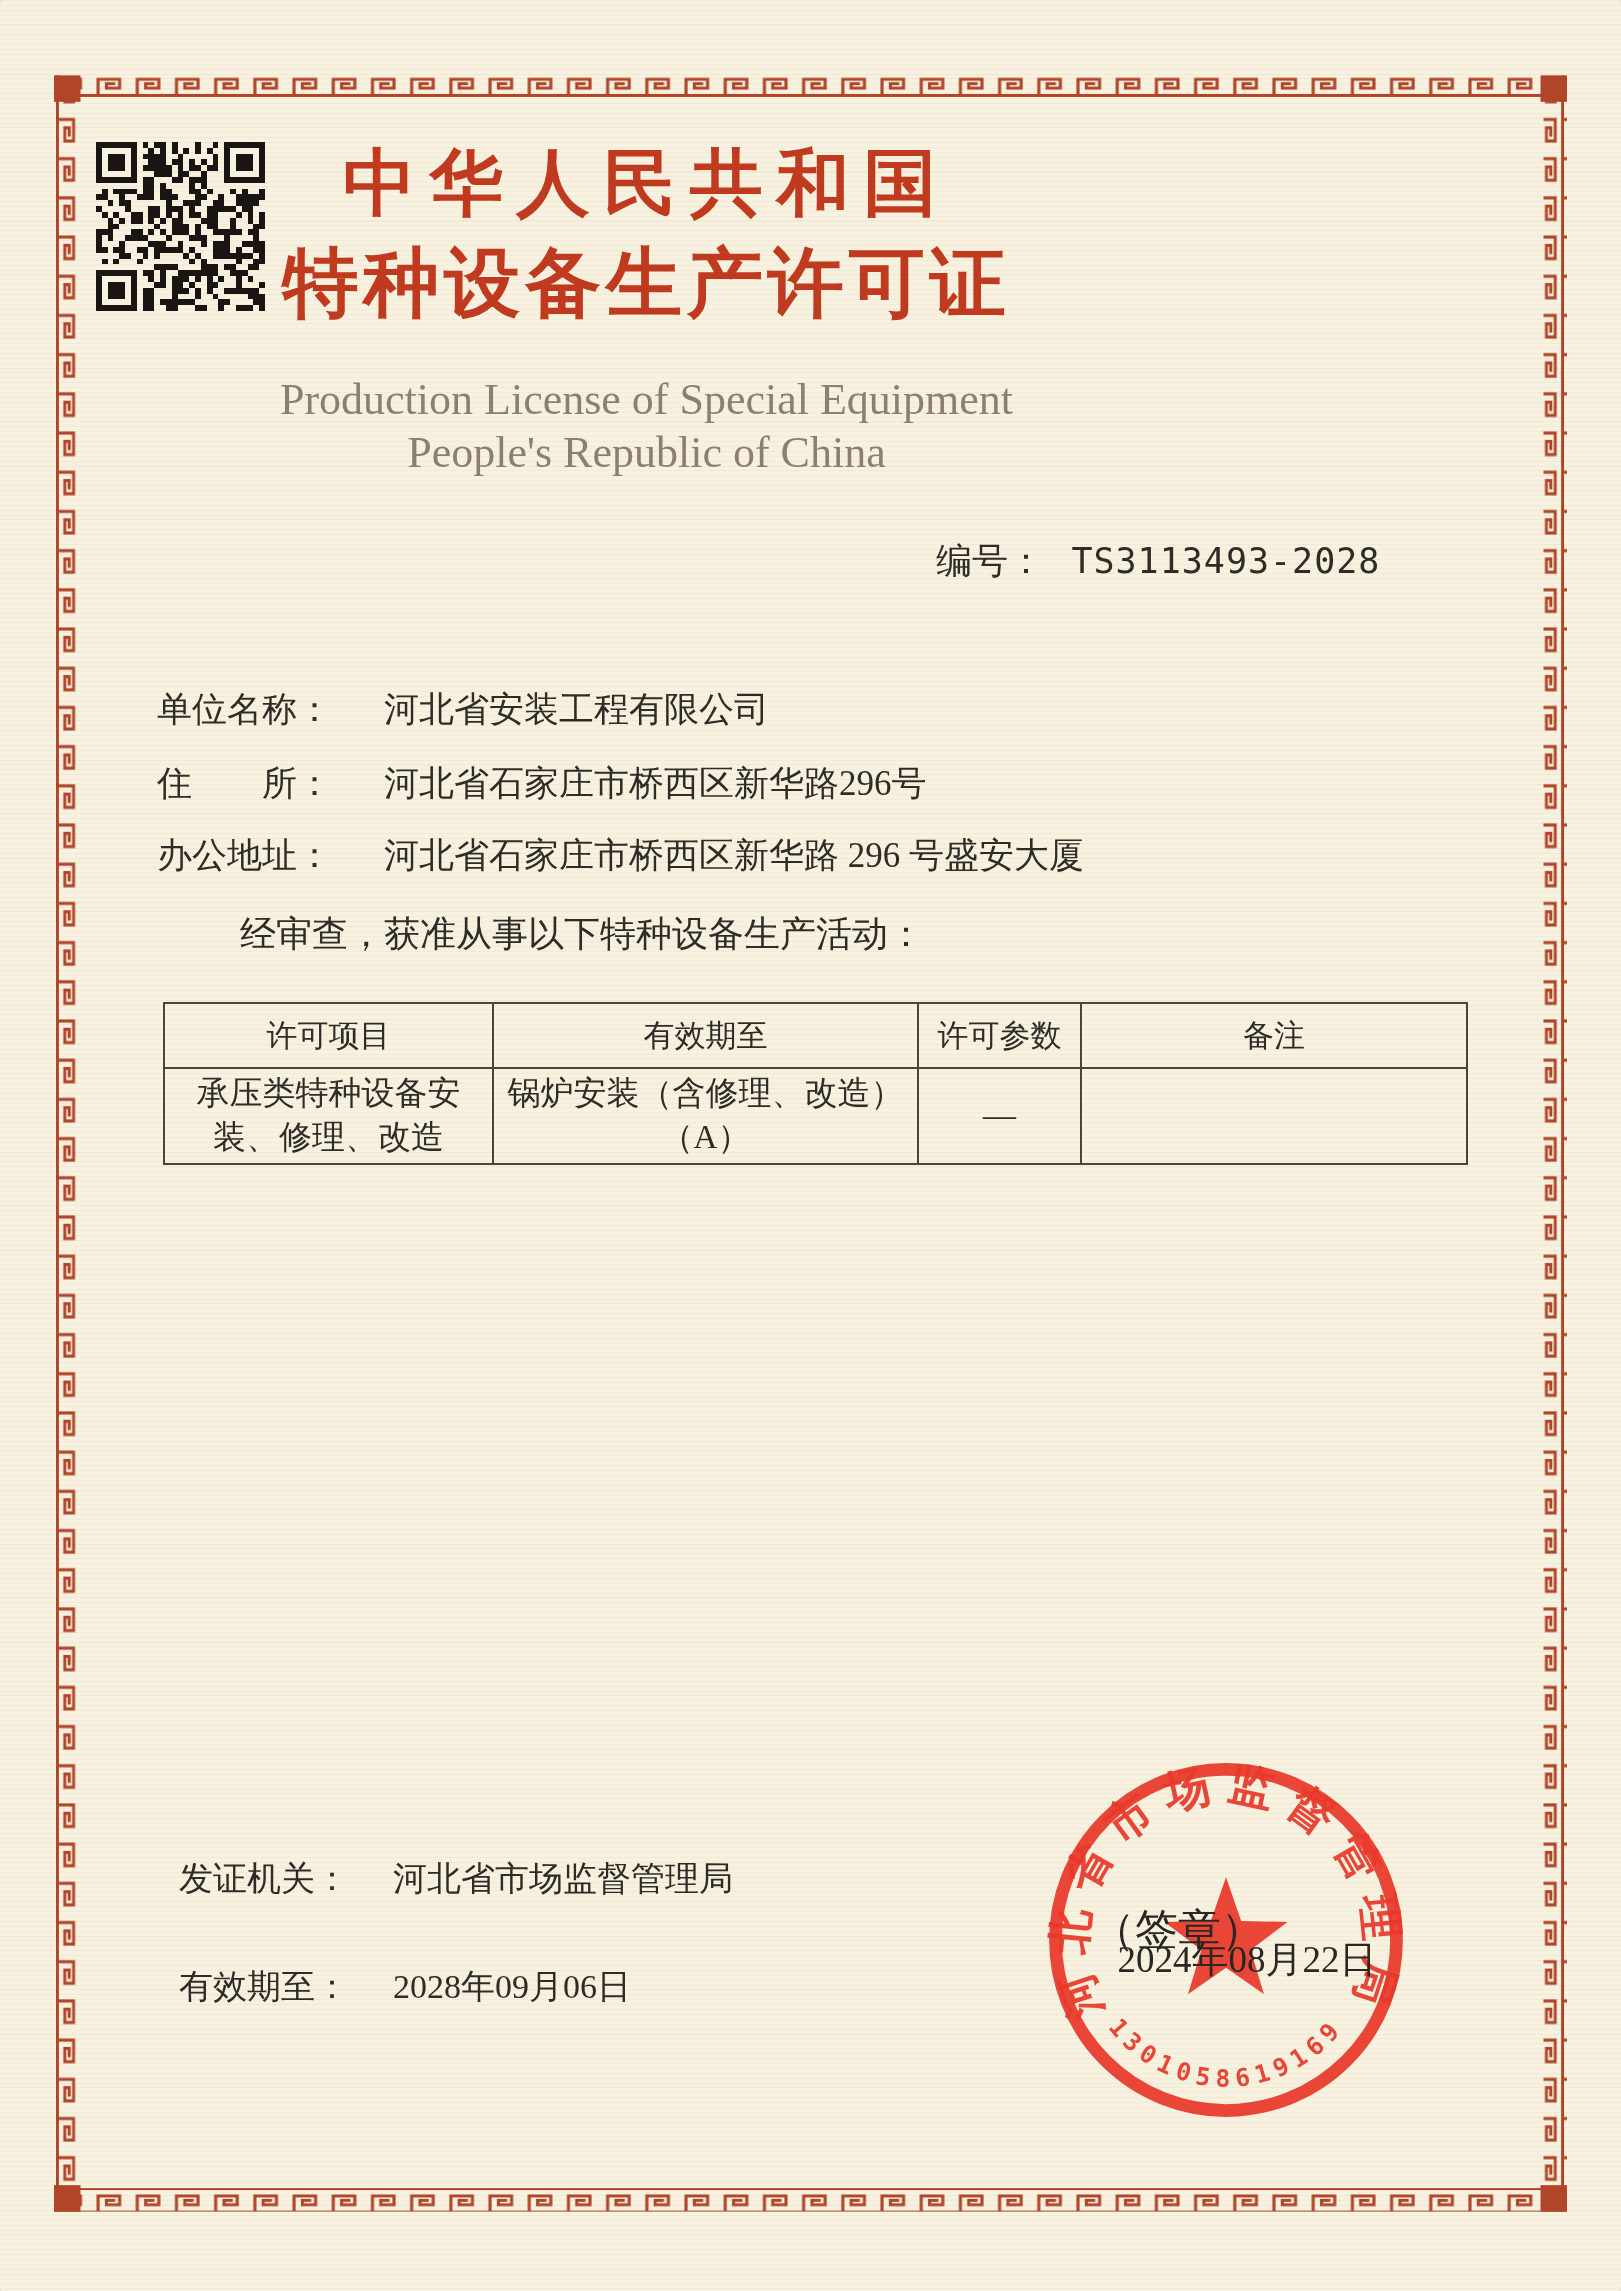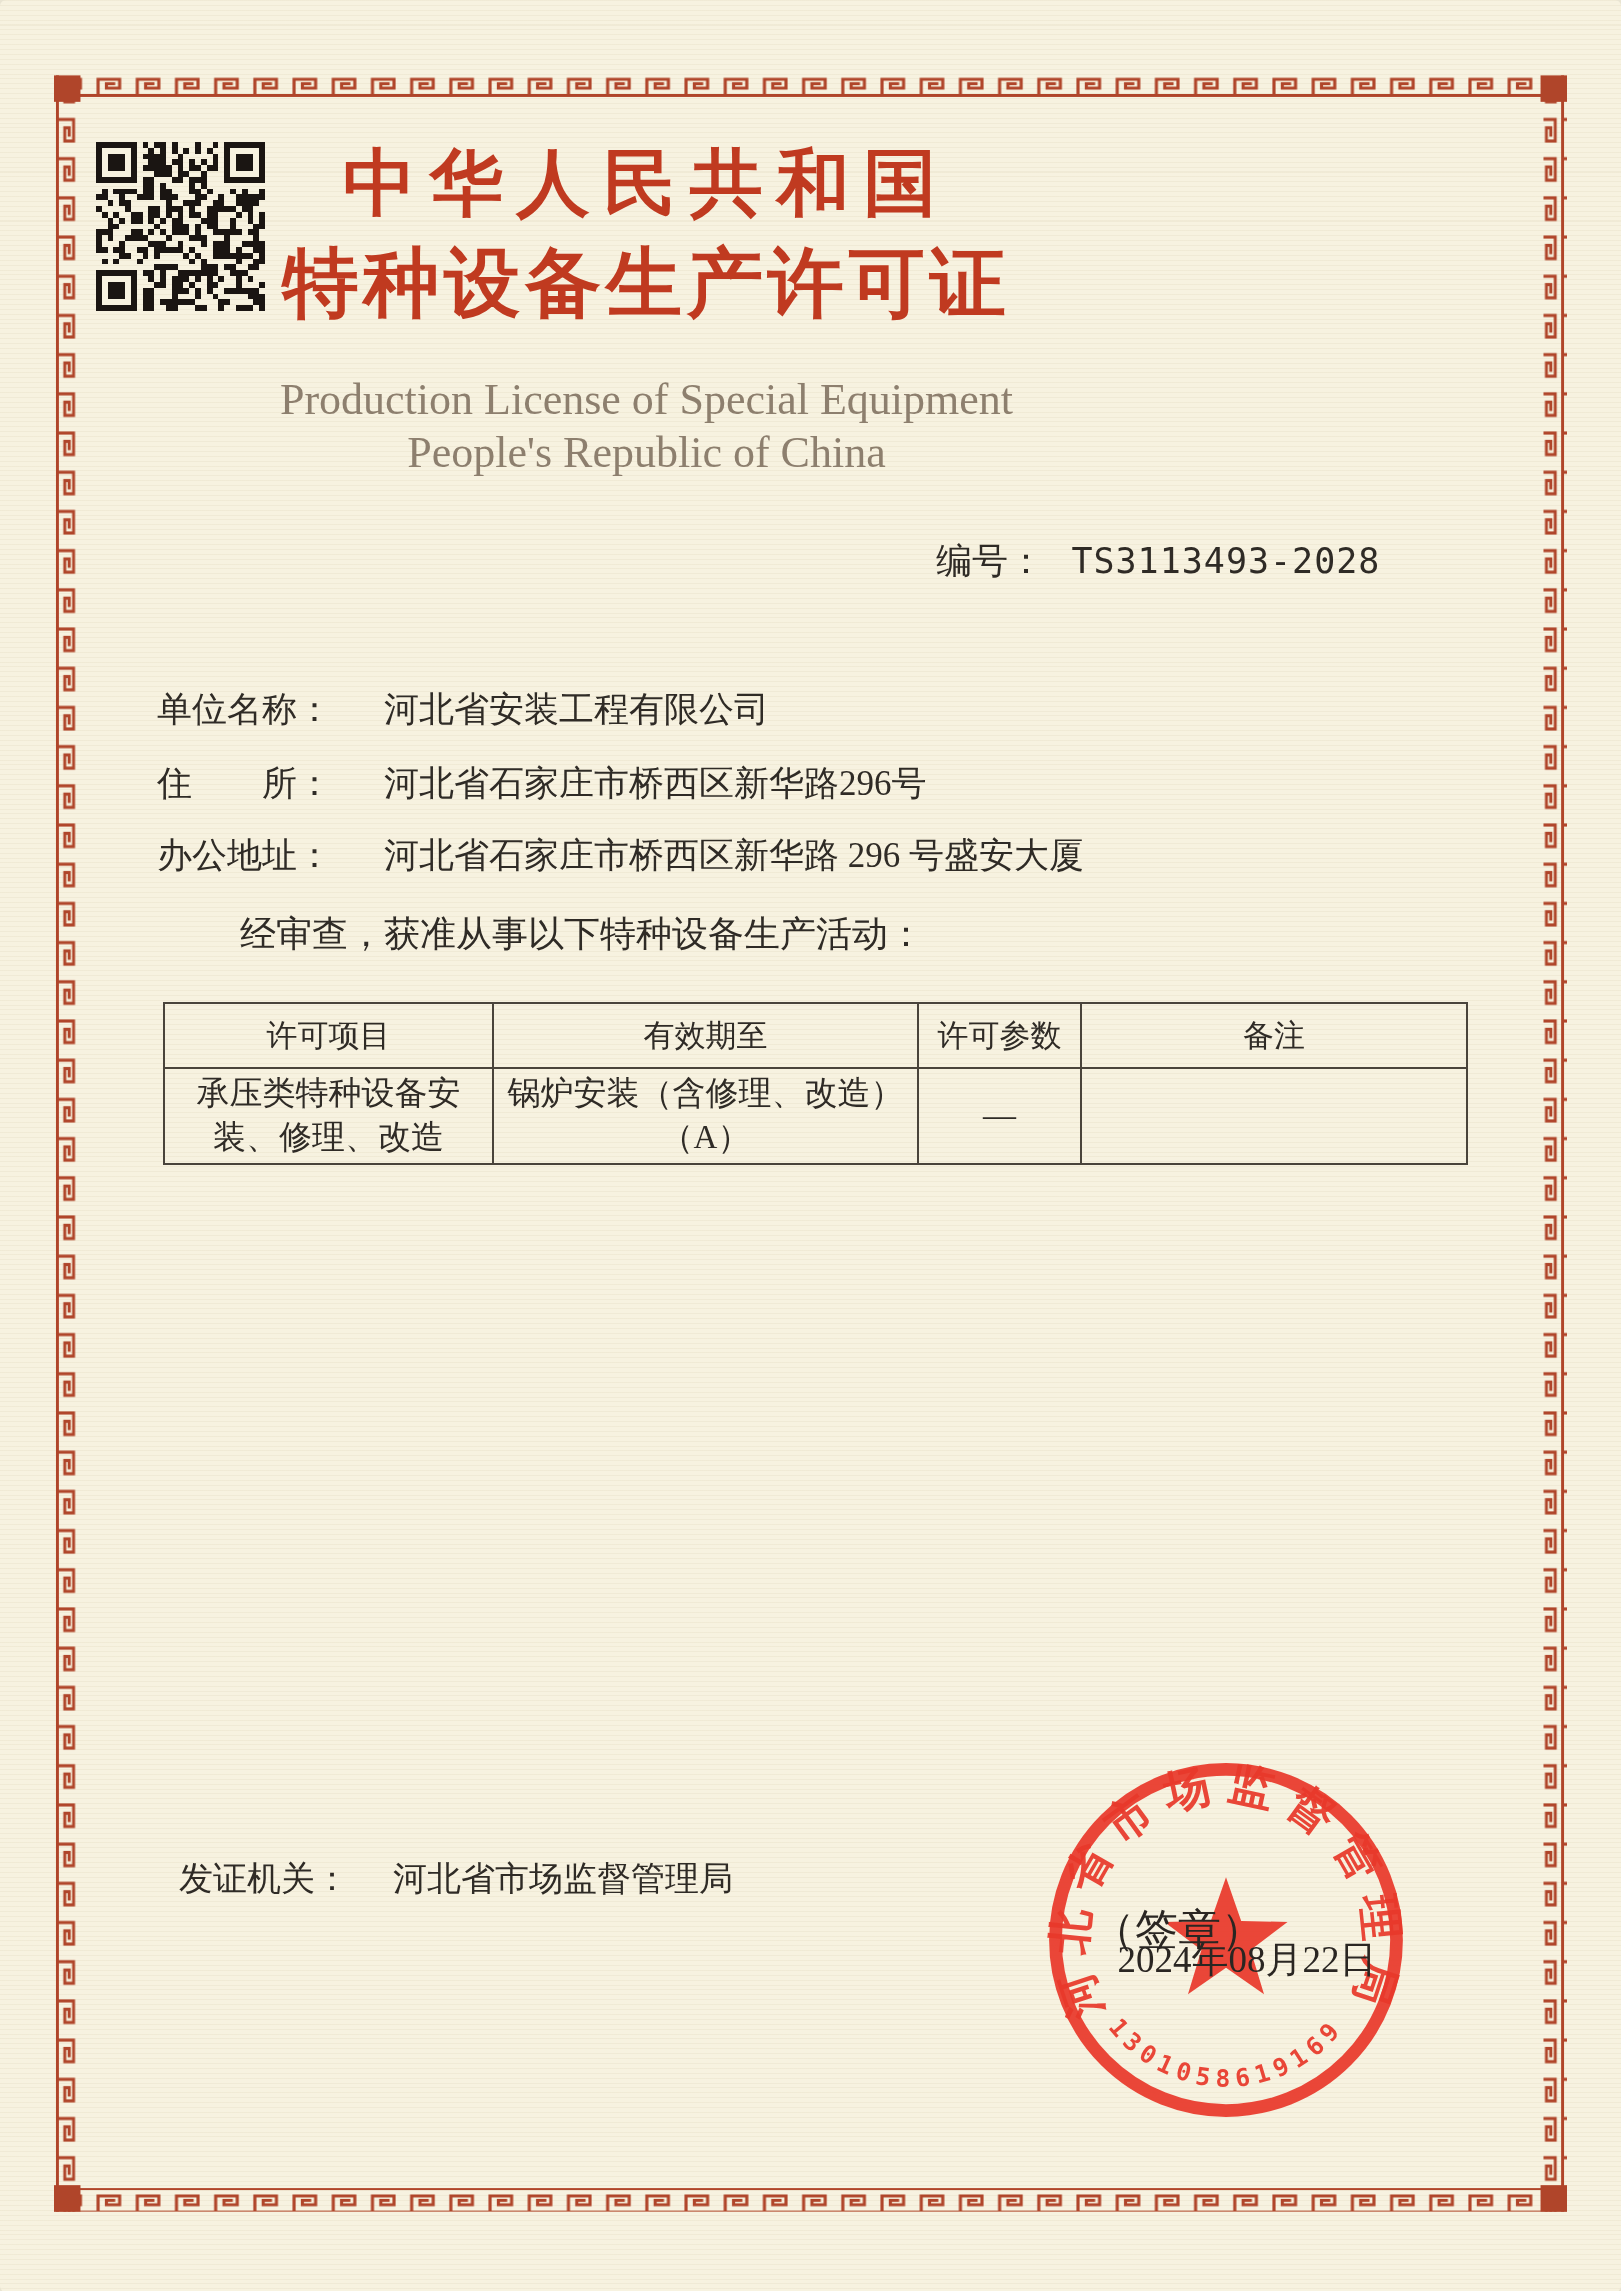--- a/index.html
+++ b/index.html
@@ -114,20 +114,23 @@
       <td>锅炉安装（含修理、改造）（A）</td>
       <td>—</td>
       <td></td>
     </tr>
   </tbody>
     </table>
 
   <div class="issuer">
     <span class="lab">发证机关：</span><span>河北省市场监督管理局</span>
   </div>
+  <div class="validity">
+    <span class="lab">有效期至：</span><span>2028年09月06日</span>
+  </div>
 
   <div class="stamp">
     <svg width="392" height="392" viewBox="0 0 400 400" xmlns="http://www.w3.org/2000/svg">
       <defs>
         <path id="arcTop" d="M 70.4 260.5 A 143 143 0 1 1 329.6 260.5" fill="none"></path>
         <path id="arcBottom" d="M 64.1 263.4 A 150 150 0 0 0 335.9 263.4" fill="none"></path>
       </defs>
       <circle cx="200" cy="200" r="174" fill="none" stroke="#e8392b" stroke-width="13" opacity="0.93"></circle>
       <polygon transform="translate(200,202)" opacity="0.93" fill="#e8392b" points="0,-66 15.5,-21.4 62.8,-20.4 25.1,8.2 38.8,53.4 0,26.4 -38.8,53.4 -25.1,8.2 -62.8,-20.4 -15.5,-21.4"></polygon>
       <text class="ring-text" opacity="0.93"><textPath href="#arcTop" startOffset="50%" text-anchor="middle">河北省市场监督管理局</textPath></text>

